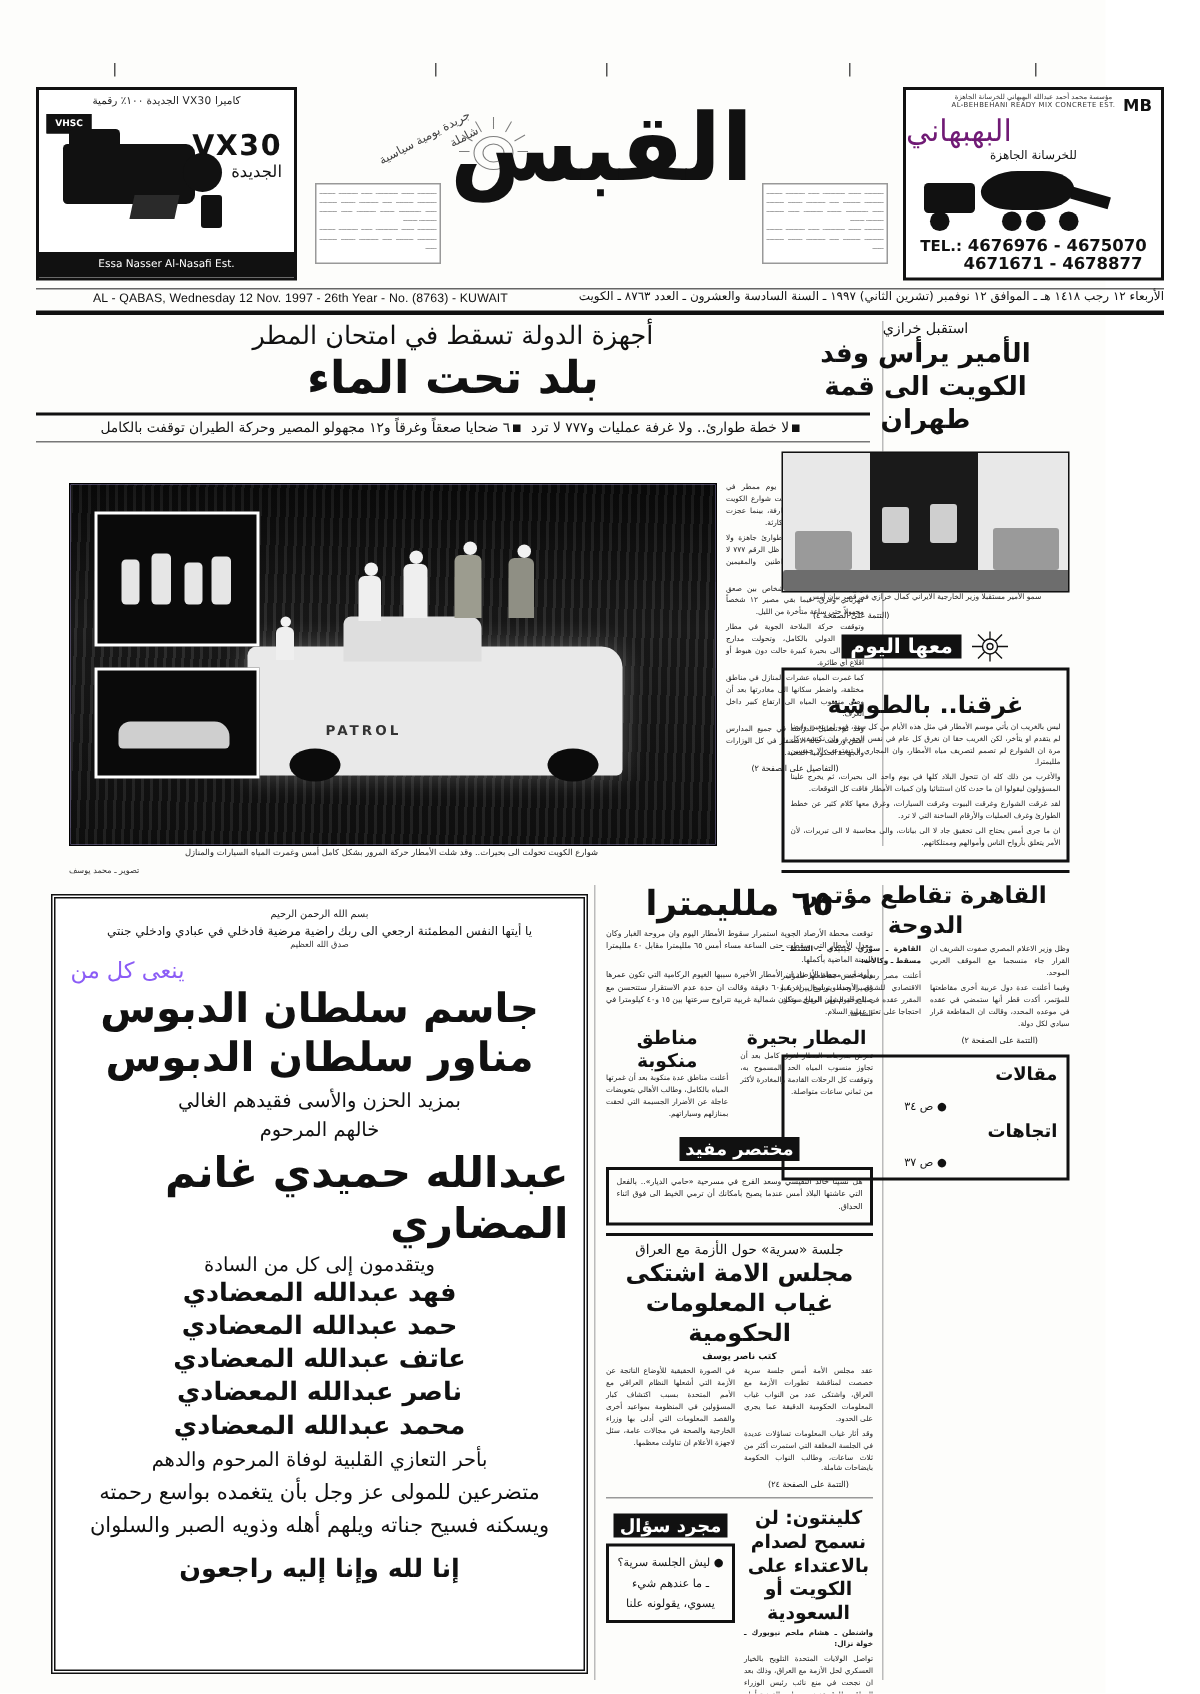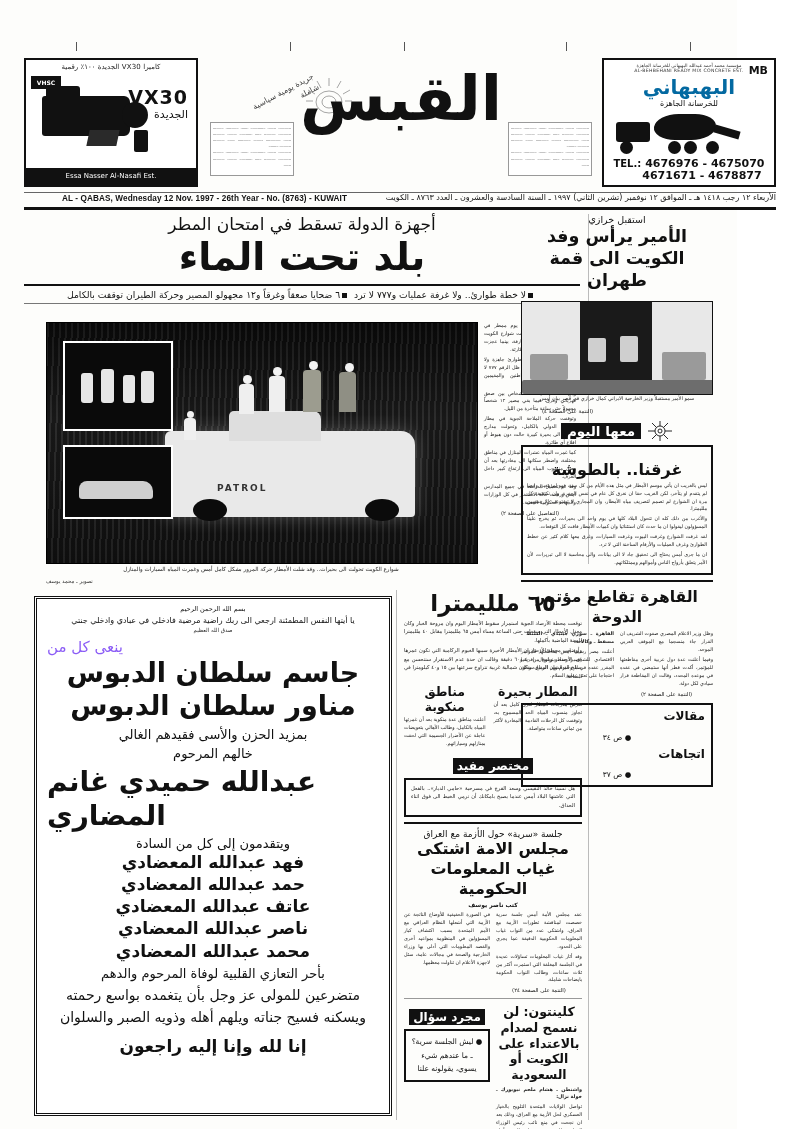--- a/index.html
+++ b/index.html
@@ -42,47 +42,47 @@
   .np-script{position:absolute;left:40px;top:24px;font-size:8px;color:#444;direction:rtl;
              transform:rotate(-28deg);width:70px;line-height:1.5;}
   .np-col{position:absolute;bottom:6px;width:78px;height:48px;border:1px solid #999;
           background:#fff;padding:2px;overflow:hidden;}
   .np-col.l{left:0;} .np-col.r{right:0;}
   .np-col p{margin:0;font-size:3.6px;line-height:1.7;color:#555;direction:rtl;text-align:justify;}
   .ad-right{position:absolute;right:0;top:0;width:170px;height:125px;border:2px solid #111;
             background:#fff;overflow:hidden;}
   .ar-top{font-size:4.6px;text-align:center;color:#333;padding:3px 4px 0;direction:rtl;}
   .ar-en{font-size:4.6px;text-align:center;color:#333;letter-spacing:.3px;}
-  .ar-brand{font-size:20px;font-weight:bold;text-align:center;color:#0369a1;direction:rtl;margin-top:2px;
+  .ar-brand{font-size:20px;font-weight:normal;text-align:left;color:#701a75;direction:rtl;margin-top:2px;
             letter-spacing:-1px;}
   .ar-sub{font-size:8px;text-align:center;color:#111;direction:rtl;}
   .ar-logo{position:absolute;right:6px;top:4px;font-size:11px;font-weight:bold;color:#111;}
   .mixer{position:absolute;left:6px;top:52px;width:150px;height:42px;}
   .mixer .drum{position:absolute;left:44px;top:2px;width:62px;height:26px;background:#111;
                border-radius:28px/16px;transform:skewX(-8deg);}
   .mixer .cab{position:absolute;left:6px;top:10px;width:34px;height:20px;background:#111;border-radius:3px;}
   .mixer .chute{position:absolute;left:104px;top:16px;width:26px;height:8px;background:#111;
                 transform:rotate(16deg);}
   .mixer .w{position:absolute;bottom:0;width:13px;height:13px;border-radius:50%;background:#111;}
   .tel{position:absolute;left:0;bottom:2px;width:100%;text-align:center;font-size:11px;
        font-weight:bold;color:#111;line-height:1.15;}
   .tel .lbl{font-size:10px;}
   
   .datebar{position:absolute;left:24px;top:192px;width:752px;height:14px;border-top:1px solid #666;}
-  .date-en{position:absolute;left:38px;top:1px;font-size:8.2px;font-weight:bold;color:#111;
+  .date-en{position:absolute;left:38px;top:1px;font-size:8.2px;font-weight:normal;color:#111;
            letter-spacing:.1px;font-family:"Liberation Sans",sans-serif;}
   .date-ar{position:absolute;right:0;top:0px;font-size:8px;color:#111;direction:rtl;}
   .rule-thick{position:absolute;left:24px;top:207px;width:752px;height:3px;background:#111;}
   
   .vline{position:absolute;background:#bbb;width:1px;}
   
   .lead{position:absolute;left:24px;top:214px;width:556px;}
   .kicker{font-size:17px;color:#111;direction:rtl;text-align:center;letter-spacing:6px;
           font-family:"DejaVu Sans",sans-serif;}
-  .bigheadline{font-size:38px;font-weight:bold;color:#111;direction:rtl;text-align:center;
+  .bigheadline{font-size:30px;font-weight:bold;color:#111;direction:rtl;text-align:center;
                letter-spacing:8px;line-height:1.15;margin-top:2px;}
   .lead-rule{margin-top:4px;height:2px;background:#111;}
   .bullets{direction:rtl;text-align:center;font-size:9.2px;color:#111;padding-top:3px;}
   .bullets .sq{display:inline-block;width:5px;height:5px;background:#111;margin:0 4px 0 2px;}
   .lead-rule2{margin-top:3px;height:1px;background:#777;}
   
   .photo{position:absolute;left:46px;top:322px;width:430px;height:240px;background:#c4b5fd;
          overflow:hidden;border:1px solid #000;}
   .photo .water{position:absolute;left:0;top:0;width:100%;height:100%;
      background:
@@ -151,21 +151,21 @@
   
   .obit{position:absolute;left:34px;top:596px;width:358px;height:520px;border:3px double #111;
         background:#fff;padding:6px 10px;box-sizing:border-box;}
   .obit .basmala{font-size:6.5px;direction:rtl;text-align:center;color:#111;}
   .obit .ayah{font-size:8px;direction:rtl;text-align:center;color:#111;margin-top:2px;line-height:1.5;}
   .obit .ayah-ref{font-size:5.5px;direction:rtl;text-align:center;color:#333;}
   .obit .naa{font-size:15px;direction:rtl;text-align:left;color:#8b5cf6;margin-top:5px;letter-spacing:2px;}
   .obit .name-big{font-size:27px;font-weight:bold;direction:rtl;text-align:center;color:#111;
                   line-height:1.24;letter-spacing:1px;}
   .obit .mid-line{font-size:13px;direction:rtl;text-align:center;color:#111;margin-top:4px;}
-  .obit .deceased{font-size:28px;font-weight:bold;direction:rtl;text-align:left;color:#111;
+  .obit .deceased{font-size:28px;font-weight:bold;direction:rtl;text-align:right;color:#111;
                   line-height:1.2;margin:4px 0 2px;}
   .obit .name-list{font-size:17px;direction:rtl;text-align:center;color:#111;line-height:1.3;font-weight:bold;}
   .obit .cond{font-size:13px;direction:rtl;text-align:center;color:#111;margin-top:4px;}
   .obit .dua{font-size:14px;direction:rtl;text-align:center;color:#111;line-height:1.6;margin-top:3px;}
   .obit .inna{font-size:17px;font-weight:bold;direction:rtl;text-align:center;color:#111;margin-top:8px;}
   
   .leadbody{position:absolute;left:484px;top:322px;width:92px;}
 </style>
 </head>
 <body>

